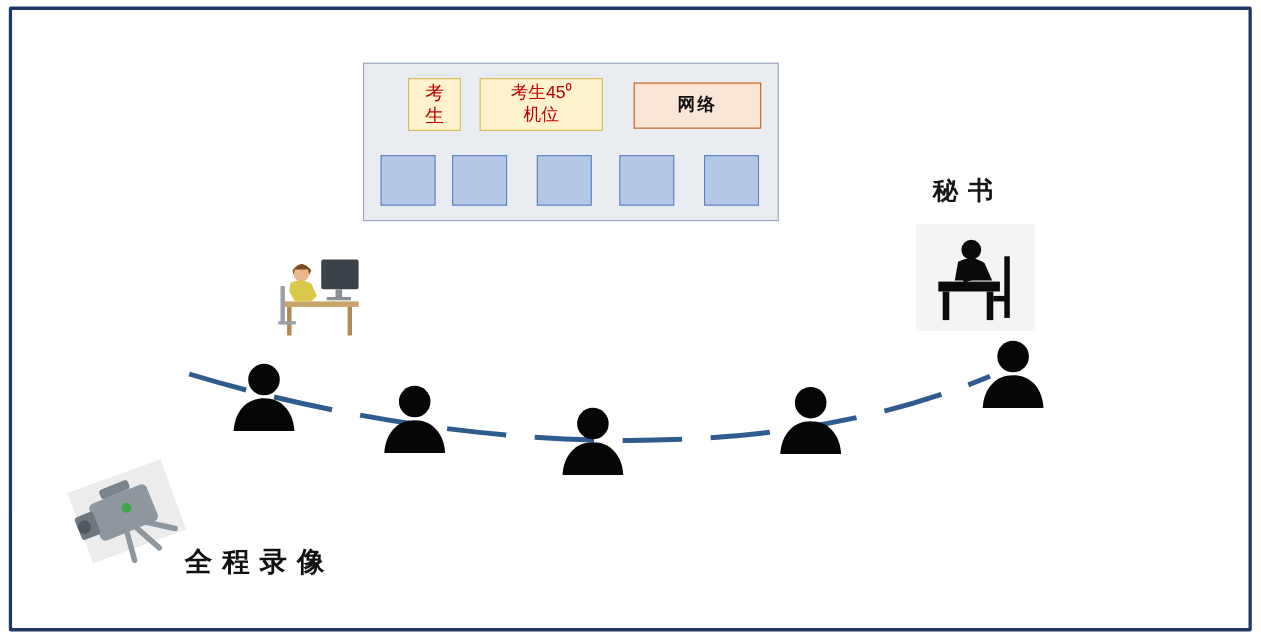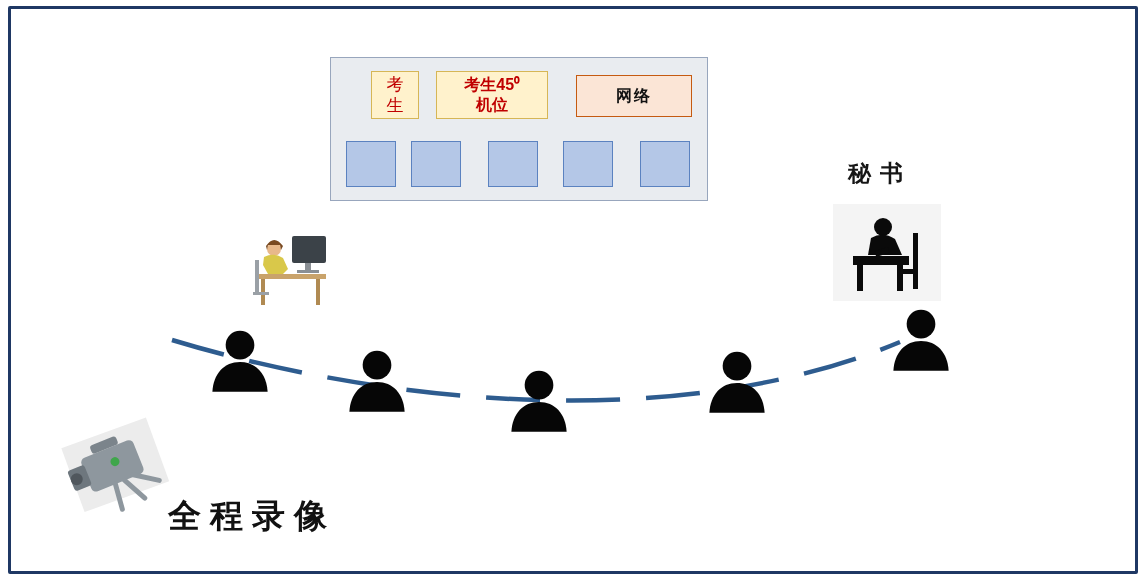--- a/index.html
+++ b/index.html
@@ -17,36 +17,36 @@
     background:var(--panel-bg,#e9ecf0);border:1px solid var(--panel-border,#98a6bd);
     box-sizing:border-box;
   }
   .box{
     position:absolute;display:flex;align-items:center;justify-content:center;
     text-align:center;box-sizing:border-box;white-space:pre-line;line-height:1.25;
   }
   .box.cream{background:var(--cream,#fff2cc);border:1px solid var(--cream-border,#d6b656);color:var(--text-red,#c00000);}
   .box.peach{background:var(--peach,#fbe5d6);border:1px solid var(--peach-border,#c55a11);color:#111;font-weight:bold;}
   .box-candidate{left:40px;top:13px;width:48px;height:48px;font-size:17px;}
-  .box-candidate45{left:105px;top:13px;width:112px;height:48px;font-size:16px;font-weight:bold;}
+  .box-candidate45{left:105px;top:13px;width:112px;height:48px;font-size:16px;}
   .box-network{left:245px;top:17px;width:116px;height:42px;font-size:16px;letter-spacing:2px;}
   .screen{
     position:absolute;top:83px;width:50px;height:46px;box-sizing:border-box;
     background:var(--screen,#b4c7e7);border:1px solid var(--screen-border,#5b82c0);
   }
   .s1{left:15px;} .s2{left:80px;} .s3{left:157px;} .s4{left:232px;} .s5{left:309px;}
 
   
   .secretary-label{
     position:absolute;left:848px;top:158px;font-family:Liberation Sans, sans-serif;
     font-size:23px;font-weight:600;letter-spacing:9px;color:#161616;
   }
   .recording-label{
     position:absolute;left:168px;top:494px;font-family:"Liberation Serif",serif;
-    font-size:33px;font-weight:600;letter-spacing:9px;color:#111;
+    font-size:25px;font-weight:600;letter-spacing:9px;color:#111;
   }
 
   
   .secretary-icon{
     position:absolute;left:833px;top:204px;width:108px;height:97px;
     background:#f4f4f4;display:flex;align-items:center;justify-content:center;
   }
 
   
   .examiner{position:absolute;left:250px;top:232px;width:80px;height:74px;}

